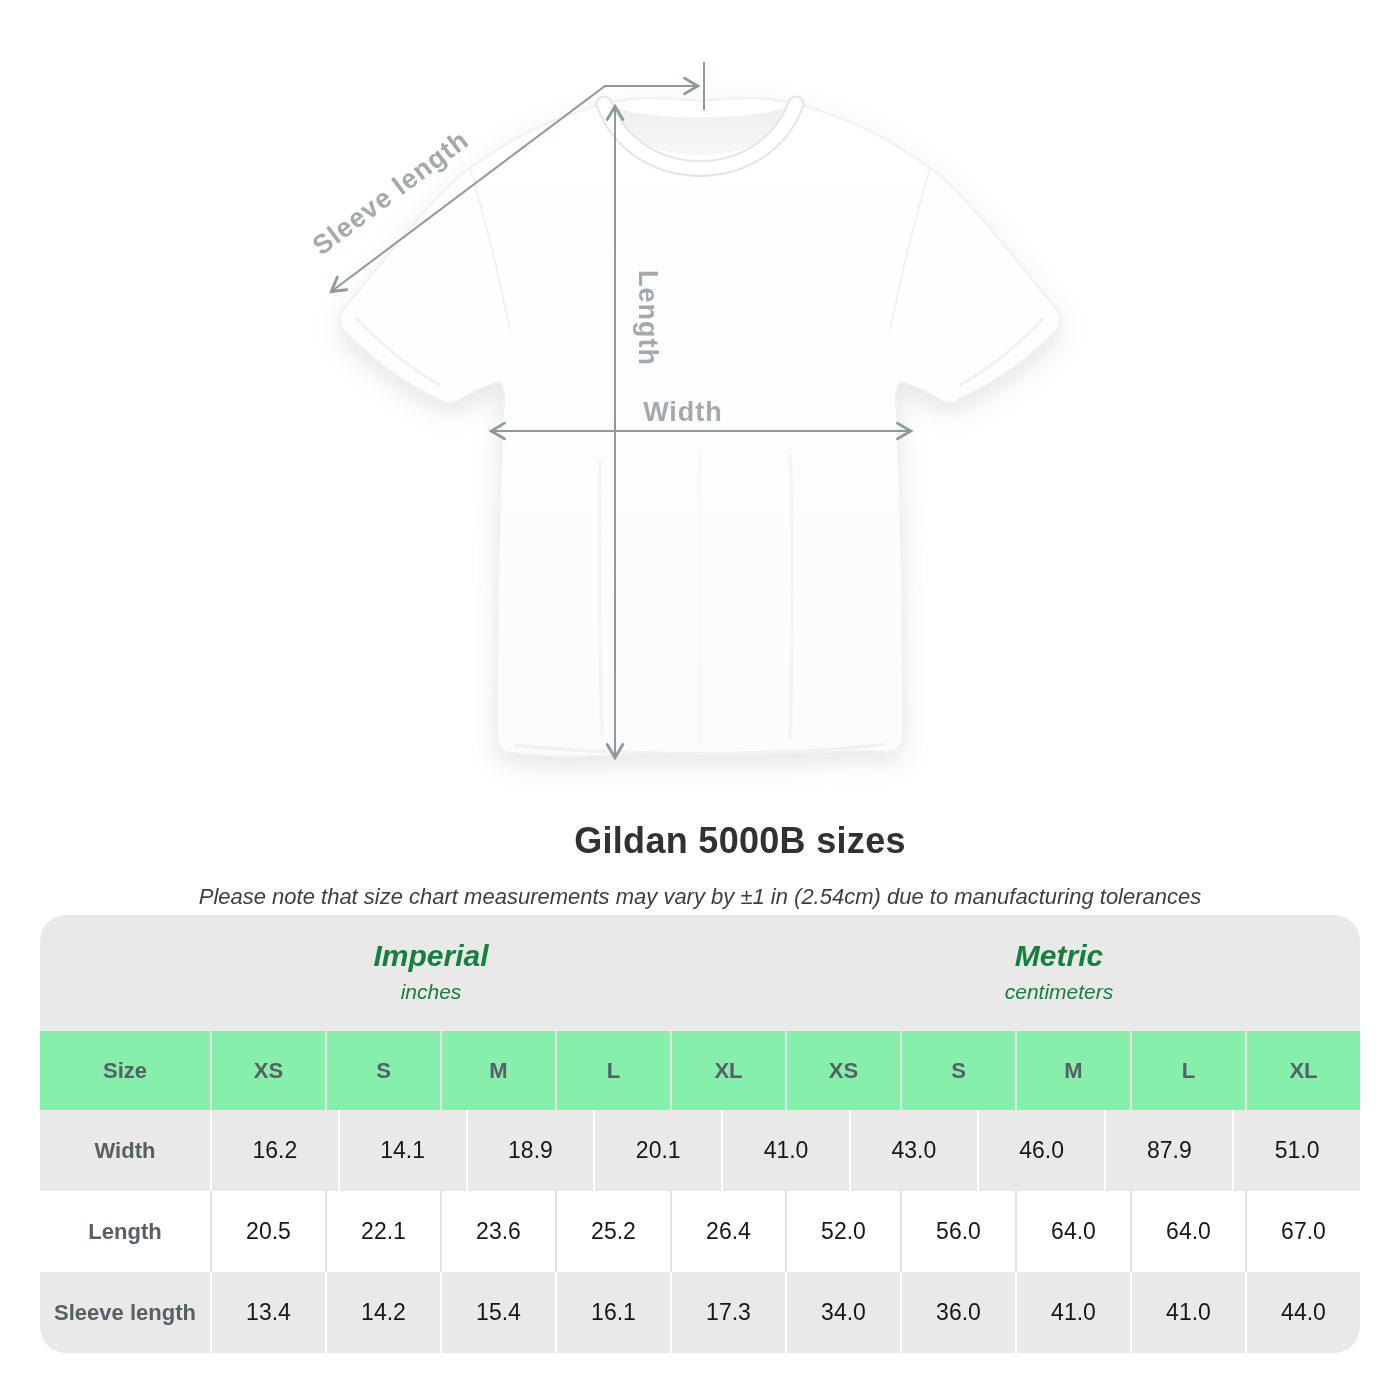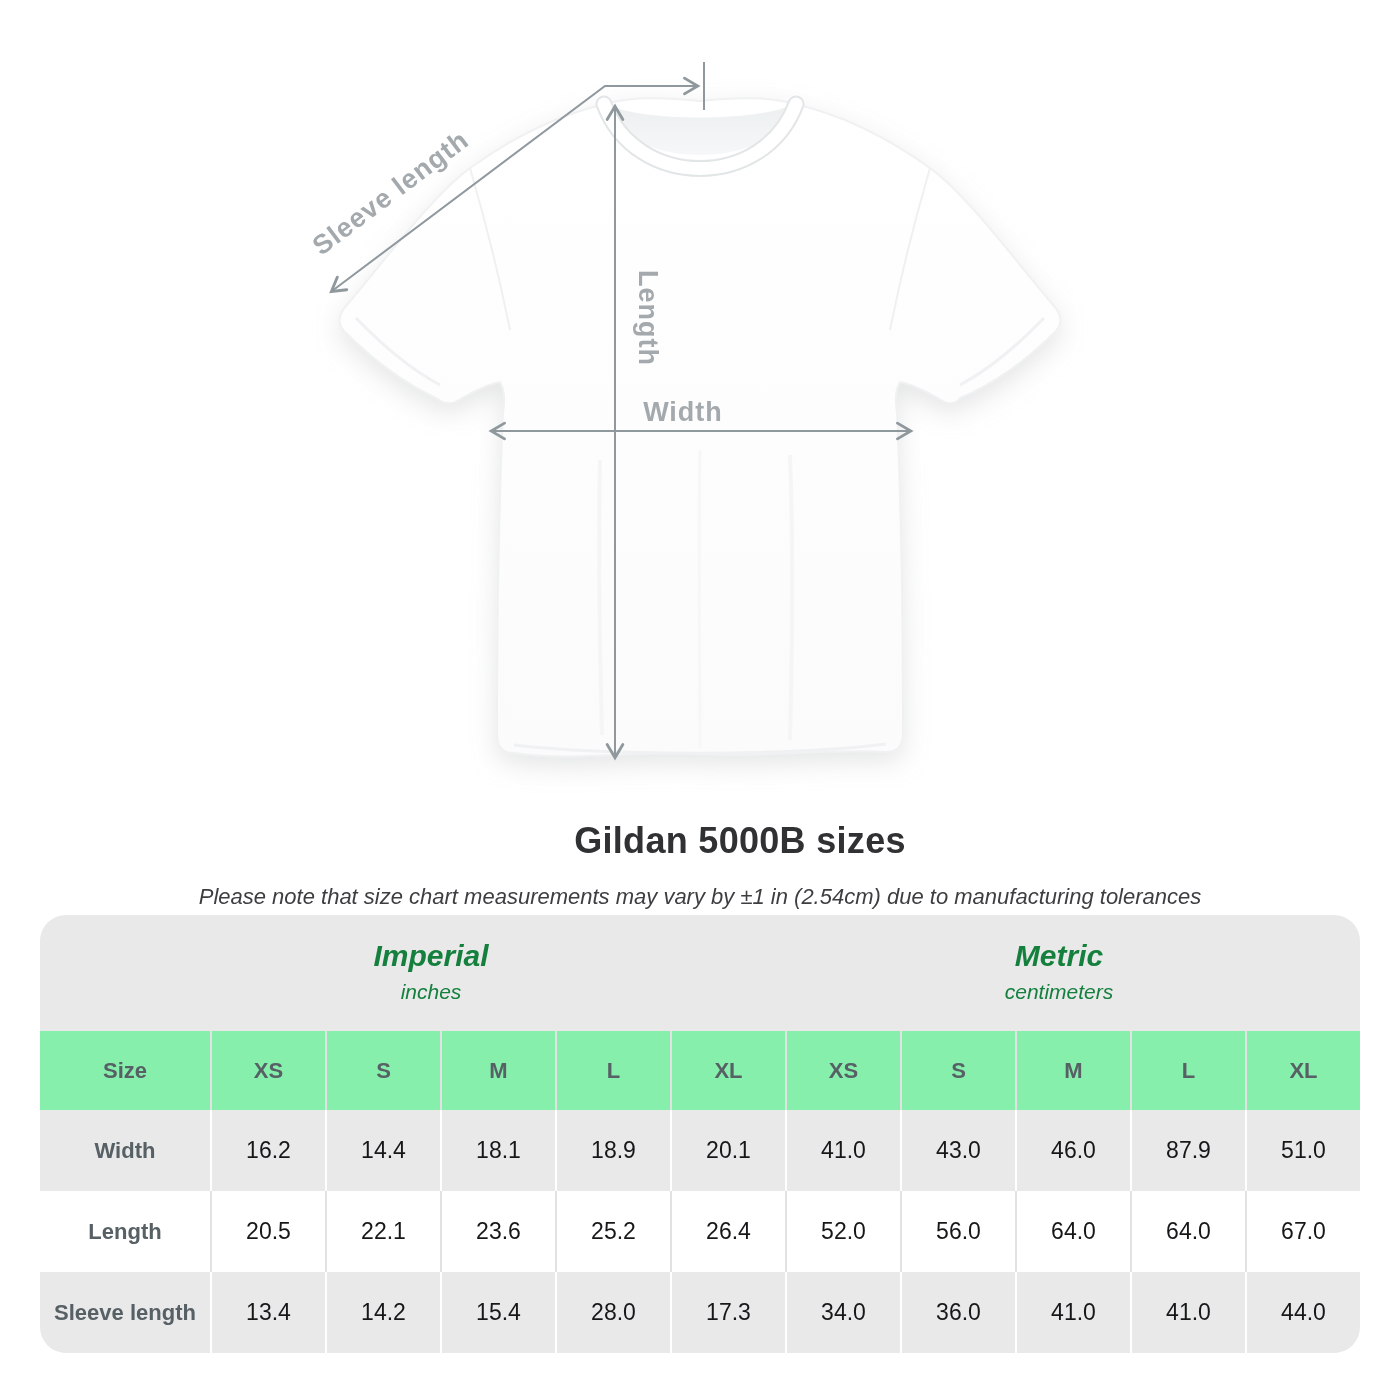--- a/index.html
+++ b/index.html
@@ -146,22 +146,21 @@
       <div class="cell">XS</div>
       <div class="cell">S</div>
       <div class="cell">M</div>
       <div class="cell">L</div>
       <div class="cell">XL</div>
     </div>
 
     <div class="t-row data-row row-gray">
       <div class="label-cell">Width</div>
       <div class="cell">16.2</div>
-      <div class="cell">14.4</div>
-      <div class="cell">18.1</div>
+      <div class="cell">14.1</div>
       <div class="cell">18.9</div>
       <div class="cell">20.1</div>
       <div class="cell">41.0</div>
       <div class="cell">43.0</div>
       <div class="cell">46.0</div>
       <div class="cell">87.9</div>
       <div class="cell">51.0</div>
     </div>
 
     <div class="t-row data-row row-white">
@@ -176,21 +175,21 @@
       <div class="cell">64.0</div>
       <div class="cell">64.0</div>
       <div class="cell">67.0</div>
     </div>
 
     <div class="t-row data-row row-gray last">
       <div class="label-cell">Sleeve length</div>
       <div class="cell">13.4</div>
       <div class="cell">14.2</div>
       <div class="cell">15.4</div>
-      <div class="cell">28.0</div>
+      <div class="cell">16.1</div>
       <div class="cell">17.3</div>
       <div class="cell">34.0</div>
       <div class="cell">36.0</div>
       <div class="cell">41.0</div>
       <div class="cell">41.0</div>
       <div class="cell">44.0</div>
     </div>
 
   </div>
 </div>

